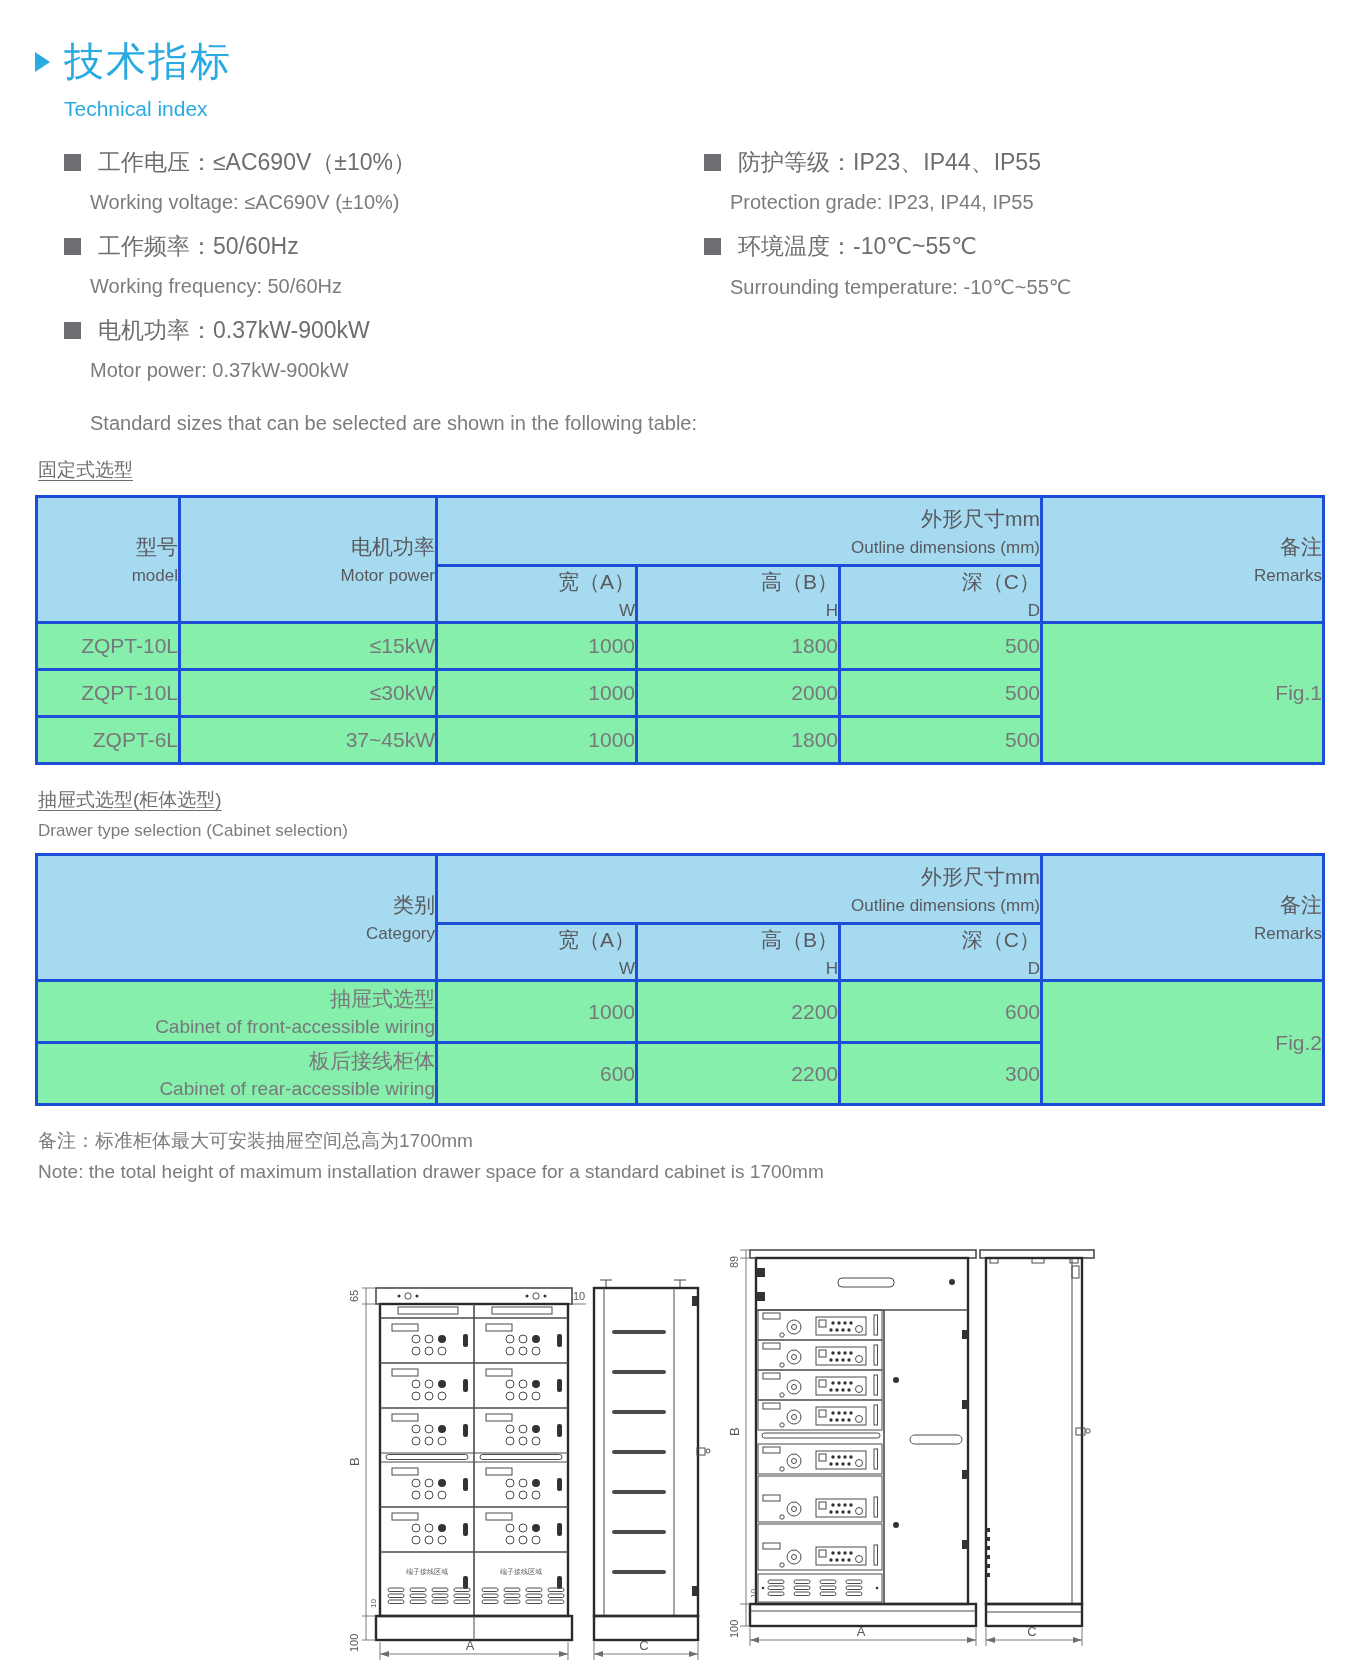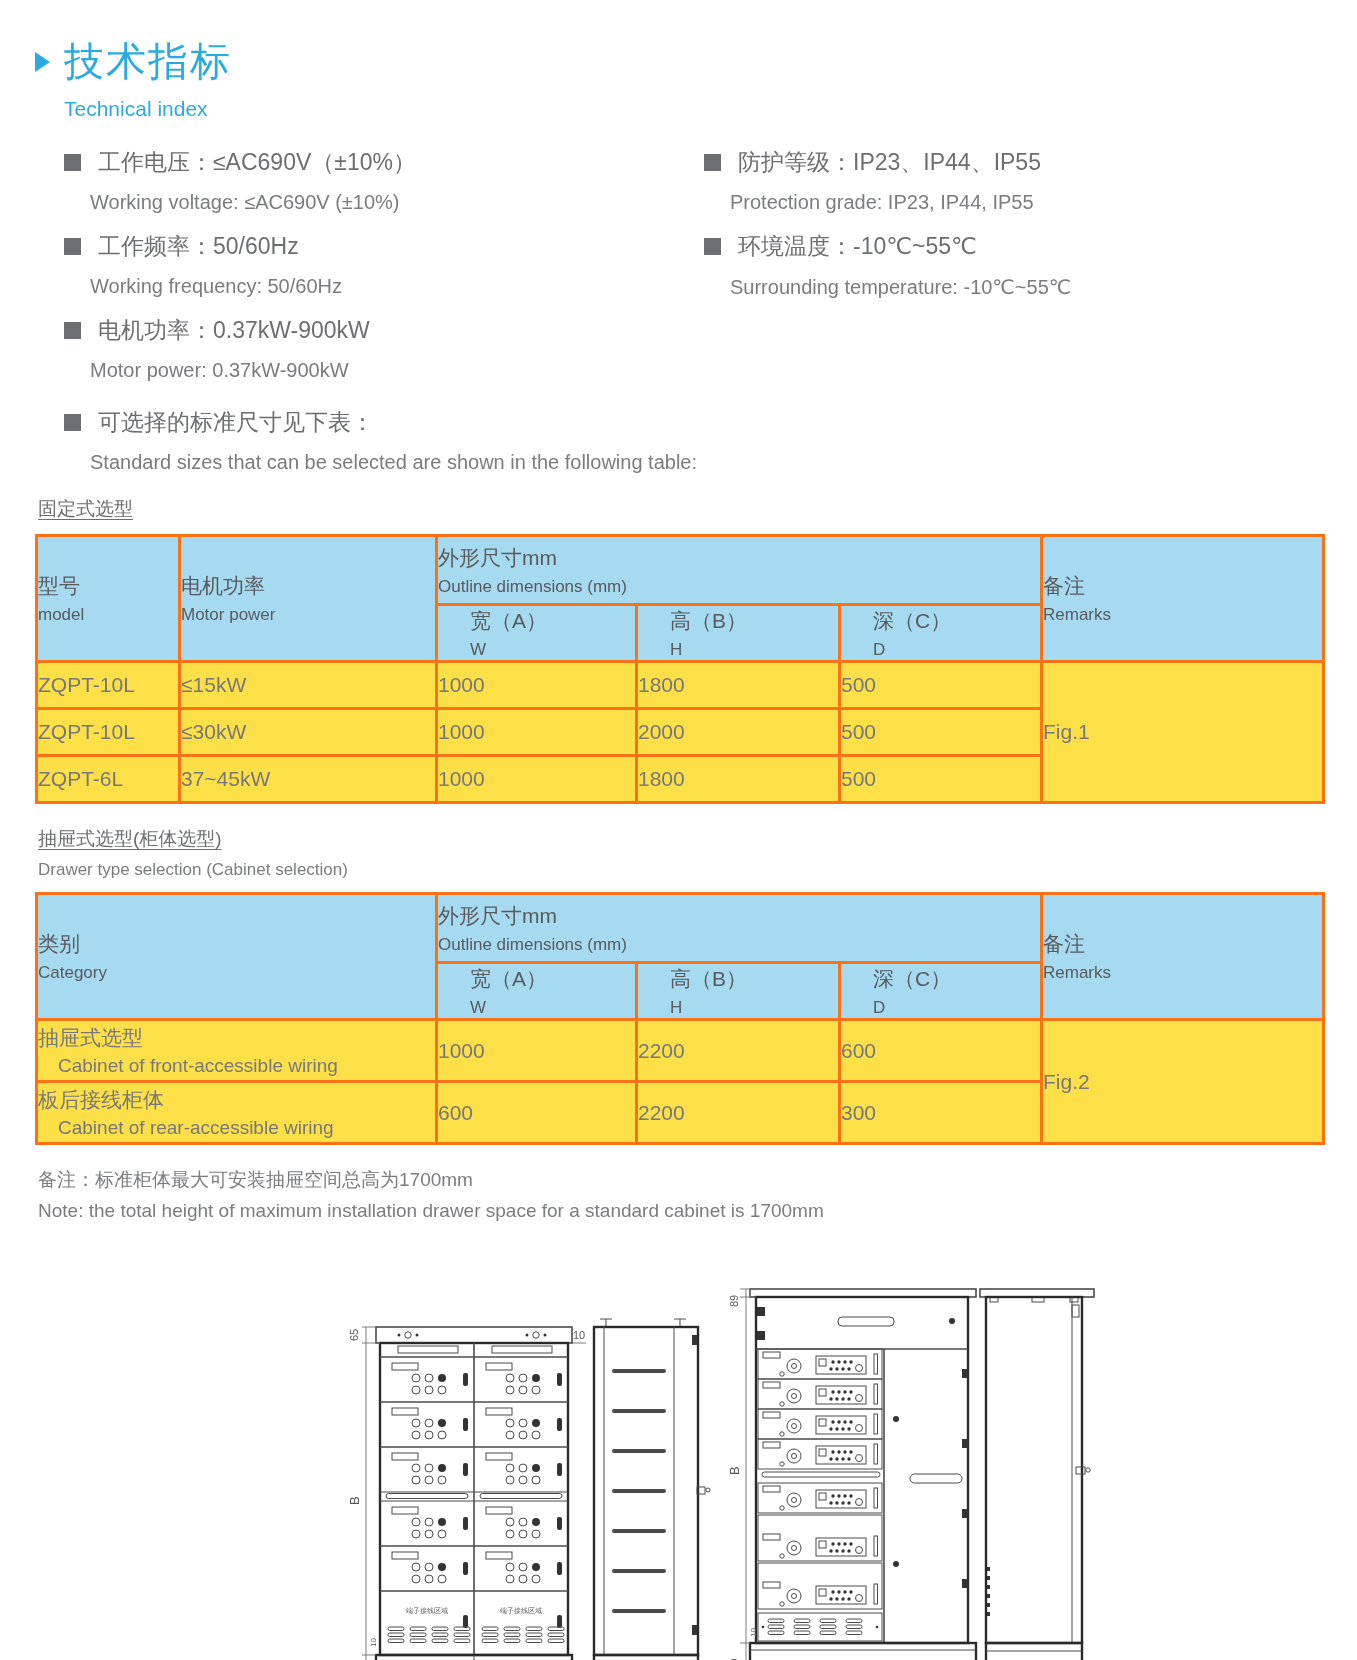--- a/index.html
+++ b/index.html
@@ -22,23 +22,23 @@
   .spec-zh { display:flex; align-items:center; font-size:23px; color:#6d6e71;gap:8px; }
   .bullet-square { width:17px; height:17px; background:#6d6e71; margin-right:9px; flex:0 0 auto; }
   .spec-en { margin:13px 0 0 26px; font-size:20px; color:#7b7c7f; }
   .table-note-item { margin:8px 0 0 64px; }
   
   .section-label { margin:22px 0 0 38px; }
   .section-zh { font-size:19px; color:#6d6e71; text-decoration:underline; text-underline-offset:4px; }
   .section-en { margin-top:8px; font-size:17px; color:#7b7c7f; }
   
   .tbl { border-collapse:collapse; table-layout:fixed; width:1287px; margin:12px 0 0 35px; }
-  .tbl th, .tbl td { border:3px solid #f97316; padding:0; text-align:left; vertical-align:middle; font-weight:normal; }
+  .tbl th, .tbl td { border:3px solid #1d4ed8; padding:0; text-align:right; vertical-align:middle; font-weight:normal; }
   .tbl th { background:#a6daf1; color:#585a5e; }
-  .tbl td { background:#fde047; color:#77787b; font-size:21px; }
+  .tbl td { background:#86efac; color:#77787b; font-size:21px; }
   .tbl .zh { font-size:21px; }
   .tbl .en { font-size:17px; margin-top:5px; }
   .tbl td .en { font-size:19px; margin-top:3px;padding-left:20px; }
   tr.h1 th { height:66px; }
   tr.h2 th { height:54px;padding-left:32px; }
   #table1 tr.body td { height:44px; }
   #table2 tr.body td { height:59px; }
   .fig-ref { font-size:21px; }
   
   .note { margin:22px 0 0 38px; font-size:19px; color:#7b7c7f; }
@@ -107,24 +107,20 @@
         <div class="spec-zh">
             <span class="bullet-square"></span>
             <span>环境温度：-10℃~55℃</span>
           </div>
         <div class="spec-en">Surrounding temperature: -10℃~55℃</div>
       </div>
     </div>
   </div>
 
   <div class="spec-item table-note-item">
-    <div class="spec-zh">
-        <span class="bullet-square"></span>
-        <span>可选择的标准尺寸见下表：</span>
-      </div>
     <div class="spec-en">Standard sizes that can be selected are shown in the following table:</div>
   </div>
 
   <div class="section-label">
     <div class="section-zh">固定式选型</div>
   </div>
 
   <table class="tbl" id="table1">
     <colgroup>
         <col style="width:143px">

